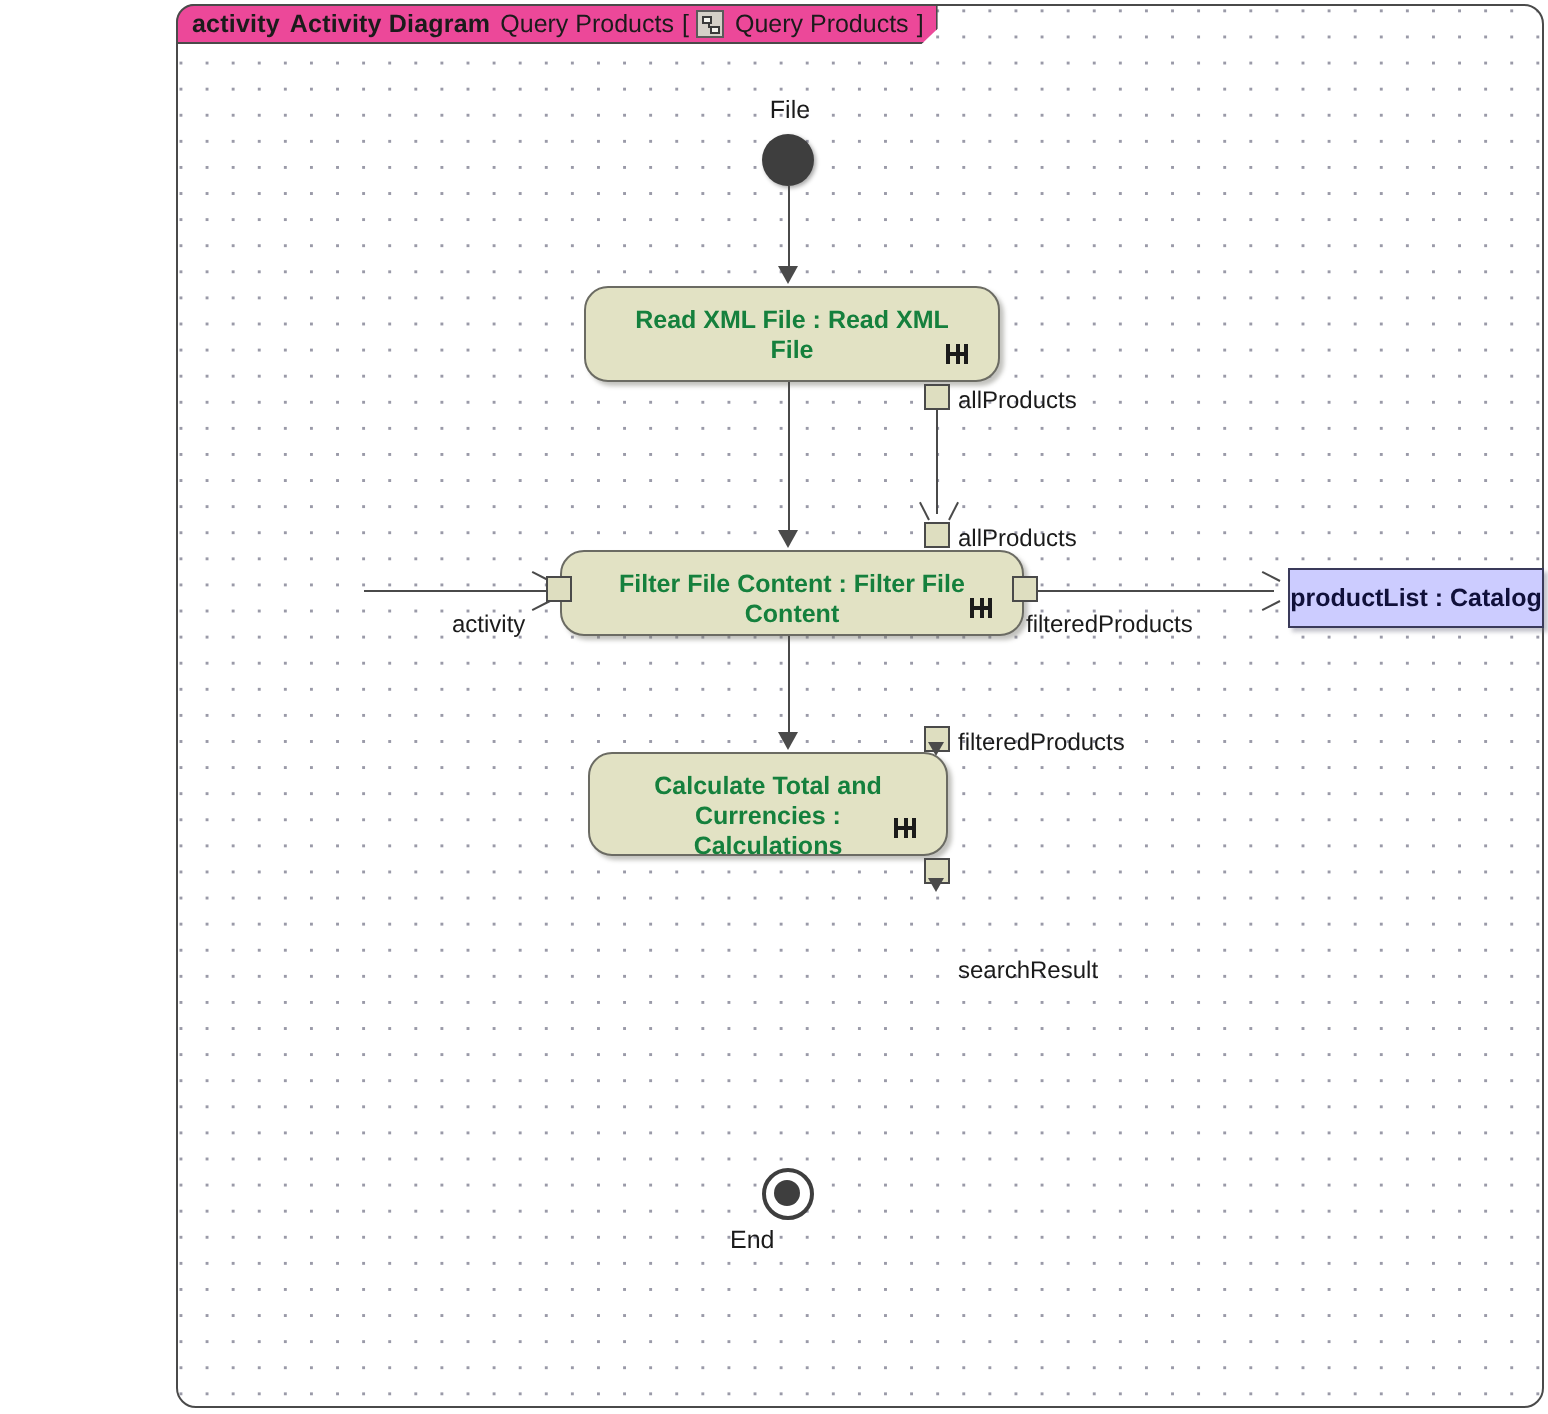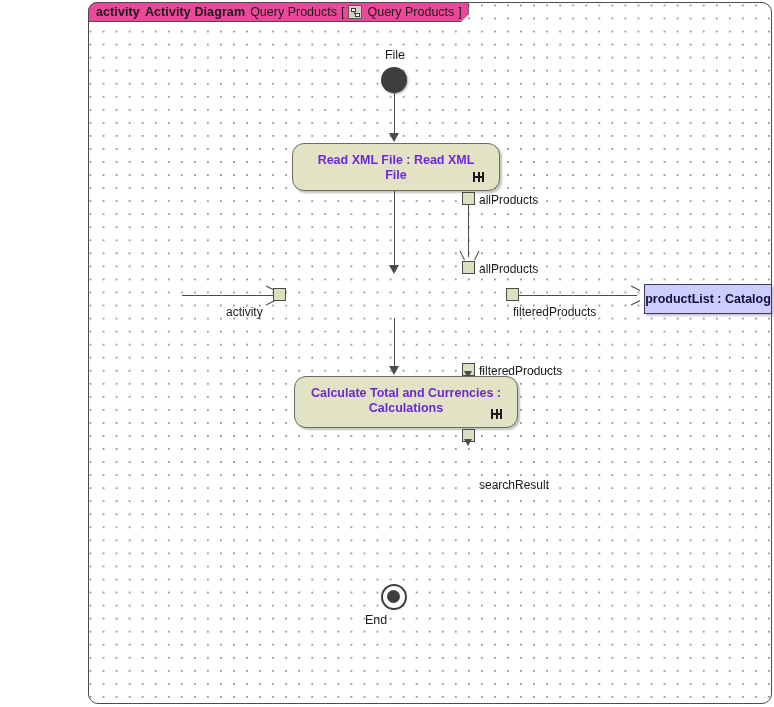--- a/index.html
+++ b/index.html
@@ -163,21 +163,21 @@
     box-sizing: border-box;
     box-shadow: 2px 2px 2px rgba(120,120,110,.45);
     display: flex;
     align-items: flex-start;
     justify-content: center;
     padding-top: 9px;
   }
   .action-label {
     font-size: 12.5px;
     font-weight: bold;
-    color: #6d28d9;
+    color: #15803d;
     text-align: center;
     line-height: 15px;
     padding: 0 14px;
     white-space: pre-line;
   }
   
   .rake-icon {
     position: absolute;
     right: 14px;
     bottom: 7px;
@@ -188,21 +188,21 @@
     position: absolute;
     background: #1b1b1b;
   }
   .rake-icon .bar   { left: 1px;  top: 6px;  width: 11px; height: 2px; }
   .rake-icon .t1    { left: 1px;  top: 2px;  width: 2px;  height: 10px; }
   .rake-icon .t2    { left: 5.5px;top: 2px;  width: 2px;  height: 10px; }
   .rake-icon .t3    { left: 10px; top: 2px;  width: 2px;  height: 10px; }
 
   #action-read    { left: 292px; top: 143px; width: 208px; height: 48px; }
   #action-filter  { left: 280px; top: 275px; width: 232px; height: 43px; }
-  #action-calc    { left: 294px; top: 376px; width: 224px; height: 52px; }
+  #action-calc    { left: 294px; top: 376px; width: 180px; height: 52px; }
 
   
   .pin {
     position: absolute;
     width: 13px;
     height: 13px;
     background: #dedec0;
     border: 1.2px solid #4a4a4a;
     box-sizing: border-box;
   }
@@ -332,20 +332,29 @@
 
   <div class="edge-v" style="left:468px; top:205px; height:52px;"></div>
   <div class="arrow-down-open" style="left:463px; top:250px;"></div>
 
   <div class="pin" style="left:462px; top:261px;"></div>
   <div class="pin-label" style="left:479px; top:262px;">allProducts</div>
 
   <div class="edge-v" style="left:393.5px; top:191px; height:76px;"></div>
   <div class="arrow-down" style="left:389px; top:265px;"></div>
 
+  <div class="action-box" id="action-filter">
+    <span class="action-label">Filter File Content : Filter File Content</span>
+    <span class="rake-icon">
+      <i class="bar"></i>
+        <i class="t1"></i>
+        <i class="t2"></i>
+        <i class="t3"></i>
+    </span>
+  </div>
 
 
   <div class="edge-h" style="left:182px; top:294.5px; width:91px;"></div>
   <div class="arrow-right-open" style="left:265px; top:289px;"></div>
 
   <div class="pin" style="left:273px; top:288px;"></div>
   <div class="pin-label" style="left:226px; top:305px;">activity</div>
 
   <div class="pin" style="left:506px; top:288px;"></div>
   <div class="pin-label" style="left:513px; top:305px;">filteredProducts</div>

